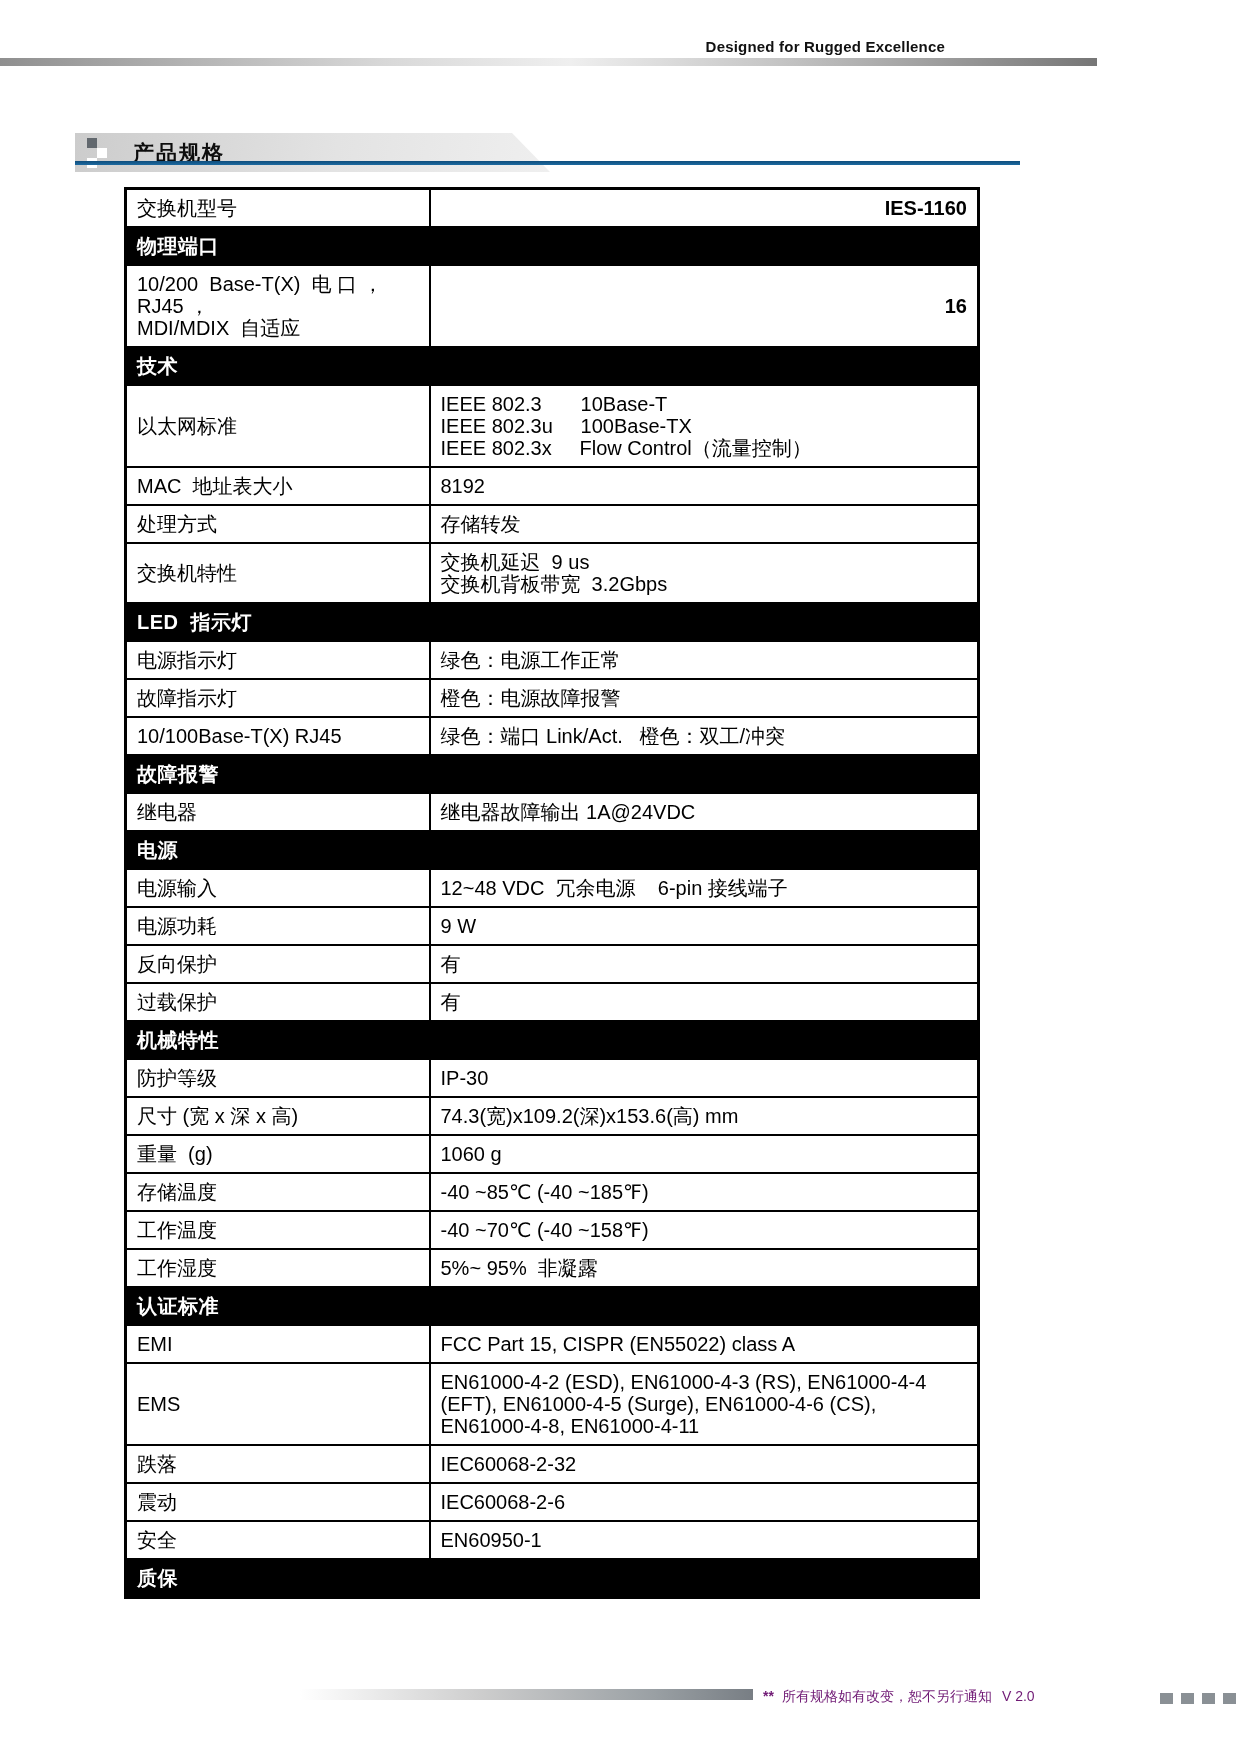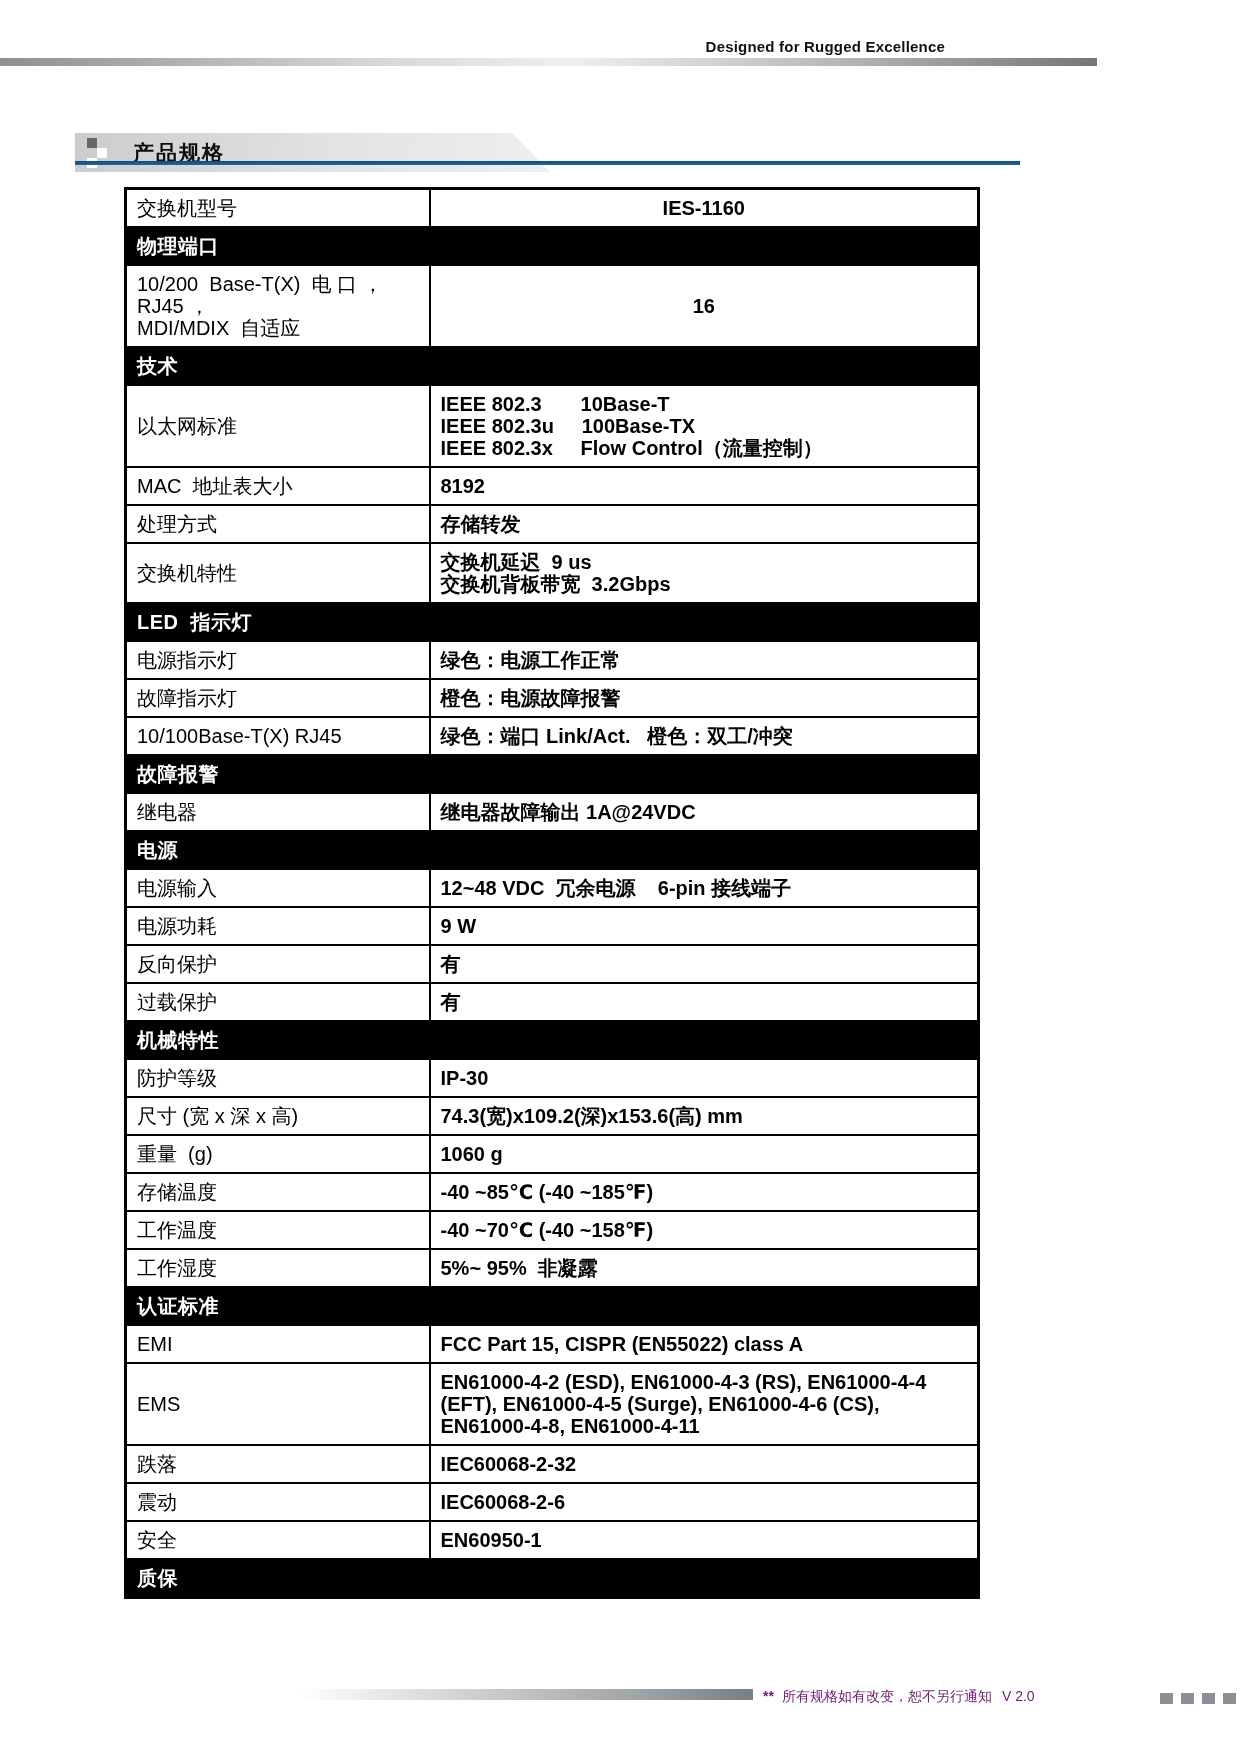--- a/index.html
+++ b/index.html
@@ -52,22 +52,22 @@
   }
   table.spec td{
     border:2px solid #000;
     padding:7px 10px;
     line-height:22px;
     vertical-align:middle;
     white-space:pre-wrap;
     word-wrap:break-word;
   }
   td.label-cell{padding-left:12px;}
-  td.value-cell{padding-left:13px;font-weight:bold;}
-  td.value-cell.center{text-align:center;font-weight:bold;}
+  td.value-cell{padding-left:13px;}
+  td.value-cell.center{text-align:right;font-weight:bold;}
   td.section-cell{
     background:#000;color:#fff;font-weight:bold;
     padding:7px 12px;letter-spacing:.5px;
     border:2px solid #000;
   }
   
   .footer-bar{
     position:absolute;left:300px;top:1689px;width:453px;height:11px;
     background:linear-gradient(to right,#ffffff 0%,#cdcdcd 40%,#9aa0a4 78%,#787e84 100%);
   }

